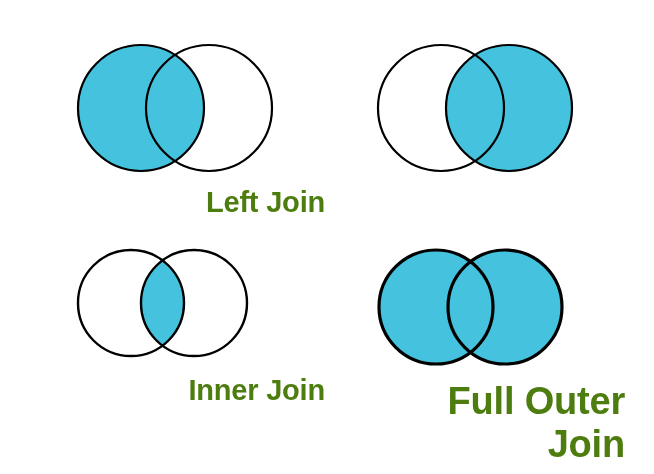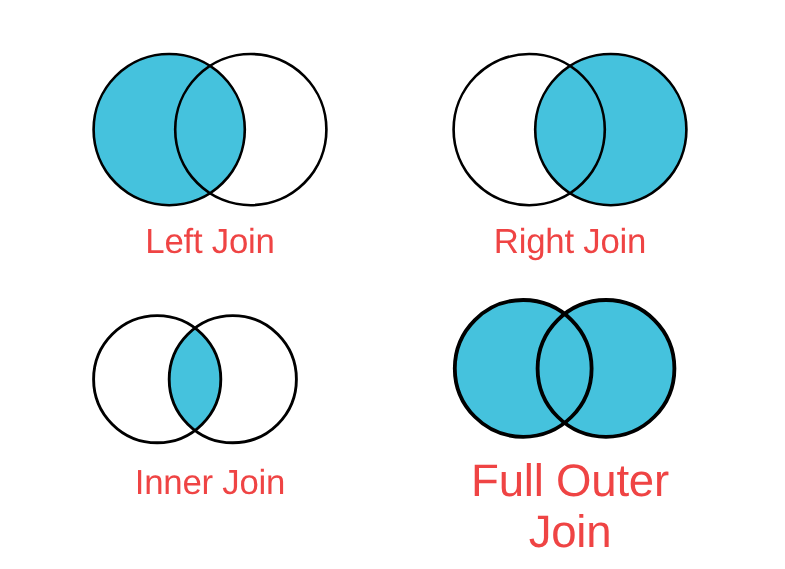--- a/index.html
+++ b/index.html
@@ -30,33 +30,33 @@
   .venn-wrap {
     position: relative;
     width: 300px;
   }
 
   .venn-svg {
     display: block;
   }
 
   .join-label {
-    text-align: center;
+    text-align: right;
     font-family: "Liberation Sans", sans-serif;
-    font-weight: normal;
-    color: #ef4444;
+    font-weight: bold;
+    color: #4d7c0f;
     letter-spacing: -0.2px;
     line-height: 1.12;
     white-space: pre-line;
   }
 
   
   #cell-left-join   { left: 25px;  top: 38px; }
   #cell-right-join  { left: 325px; top: 38px; }
-  #cell-inner-join  { left: 25px;  top: 257px; }
+  #cell-inner-join  { left: 25px;  top: 244px; }
   #cell-full-outer-join { left: 325px; top: 244px; }
 
   #cell-left-join  .join-label,
   #cell-right-join .join-label { font-size: 29px; margin-top: 8px; }
 
   #cell-inner-join .join-label { font-size: 29px; margin-top: 12px; }
 
   #cell-full-outer-join .join-label { font-size: 38px; margin-top: 10px; }
 </style>
 </head>
@@ -100,21 +100,20 @@
         <circle cx="116" cy="70" r="63" fill="#ffffff"></circle>
 
         <circle cx="184" cy="70" r="63" fill="#45c2dd"></circle>
         <g clip-path="url(#clip-rj-right)">
           <circle cx="116" cy="70" r="63" fill="#45c2dd"></circle>
         </g>
         <circle cx="116" cy="70" r="63" fill="none" stroke="#000000" stroke-width="2.2"></circle>
         <circle cx="184" cy="70" r="63" fill="none" stroke="#000000" stroke-width="2.2"></circle>
       </svg>
     </div>
-    <div class="join-label">Right Join</div>
   </div>
 
   <div class="join-cell" id="cell-inner-join">
     <div class="venn-wrap">
       <svg class="venn-svg" width="300" height="118" viewBox="0 0 300 118">
         <defs>
           <clipPath id="clip-ij-left">
               <circle cx="106" cy="59" r="53"></circle>
             </clipPath>
         </defs>

